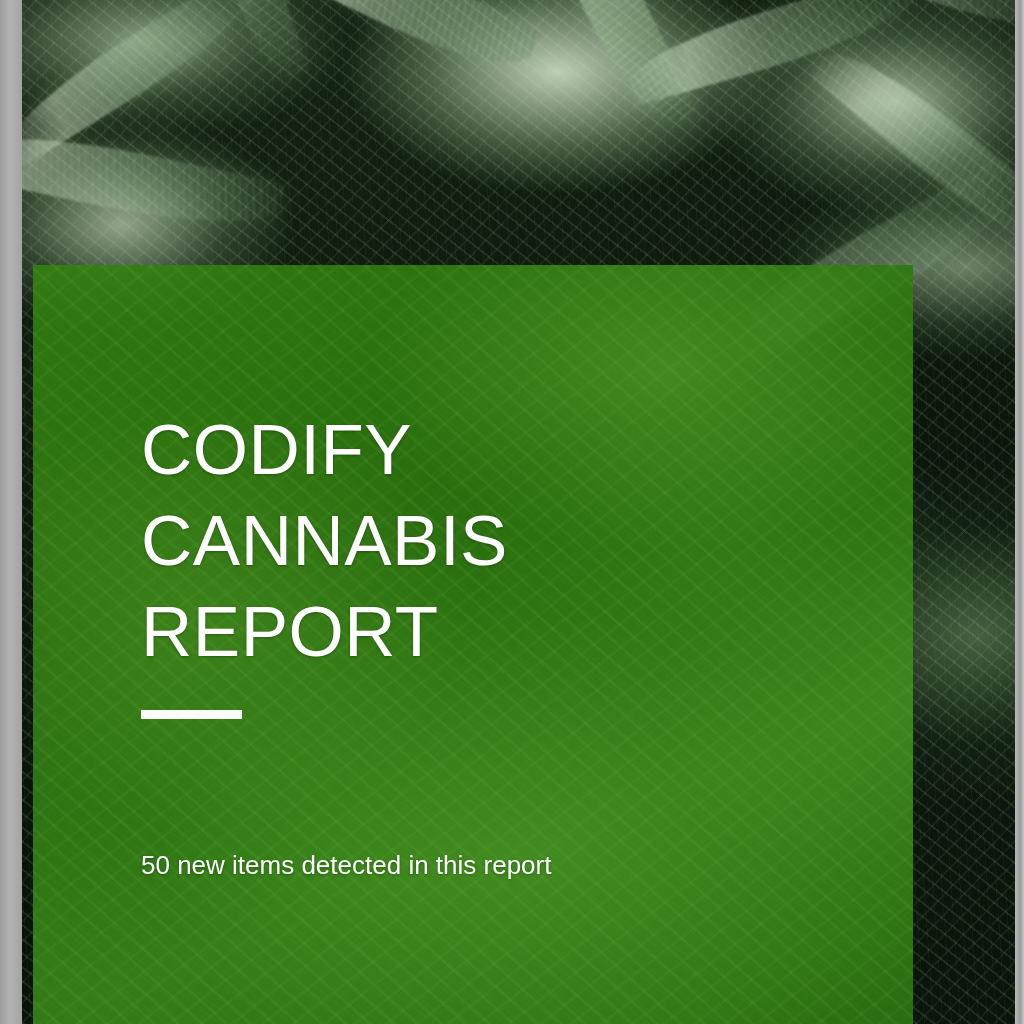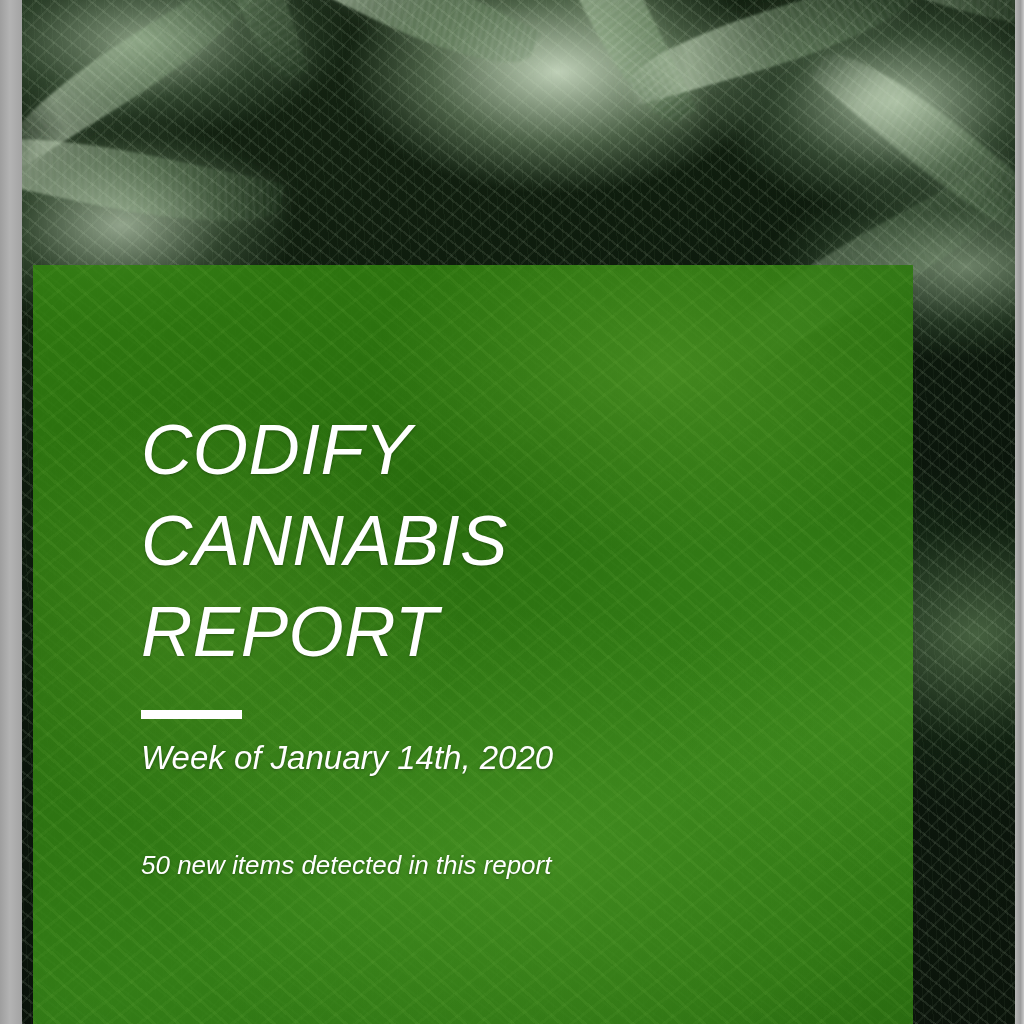--- a/index.html
+++ b/index.html
@@ -1,16 +1,16 @@
 <!DOCTYPE html>
 <html><head>
 <meta charset="utf-8">
 <title>Codify Cannabis Report</title>
 <style>
-  * { margin:0; padding:0; box-sizing:border-box;font-style:italic; }
+  * { margin:0; padding:0; box-sizing:border-box; }
 
   html, body {
     width:1024px; height:1024px;
     overflow:hidden;
     background:#ffffff;
     font-family:"Liberation Sans", sans-serif;
   }
 
   
   .viewer {
@@ -191,21 +191,20 @@
     </div>
 
     <div class="cover-panel">
       <div class="veil"></div>
 
       <div class="cover-copy">
         <h1 class="cover-title">CODIFY CANNABIS REPORT</h1>
 
         <div class="title-rule"></div>
 
-        <div class="cover-subtitle">Week of January 14th, 2020</div>
       </div>
 
       <div class="cover-note">50 new items detected in this report</div>
     </div>
 
   </div>
 
   <div class="gutter-right"></div>
 
 </div>

